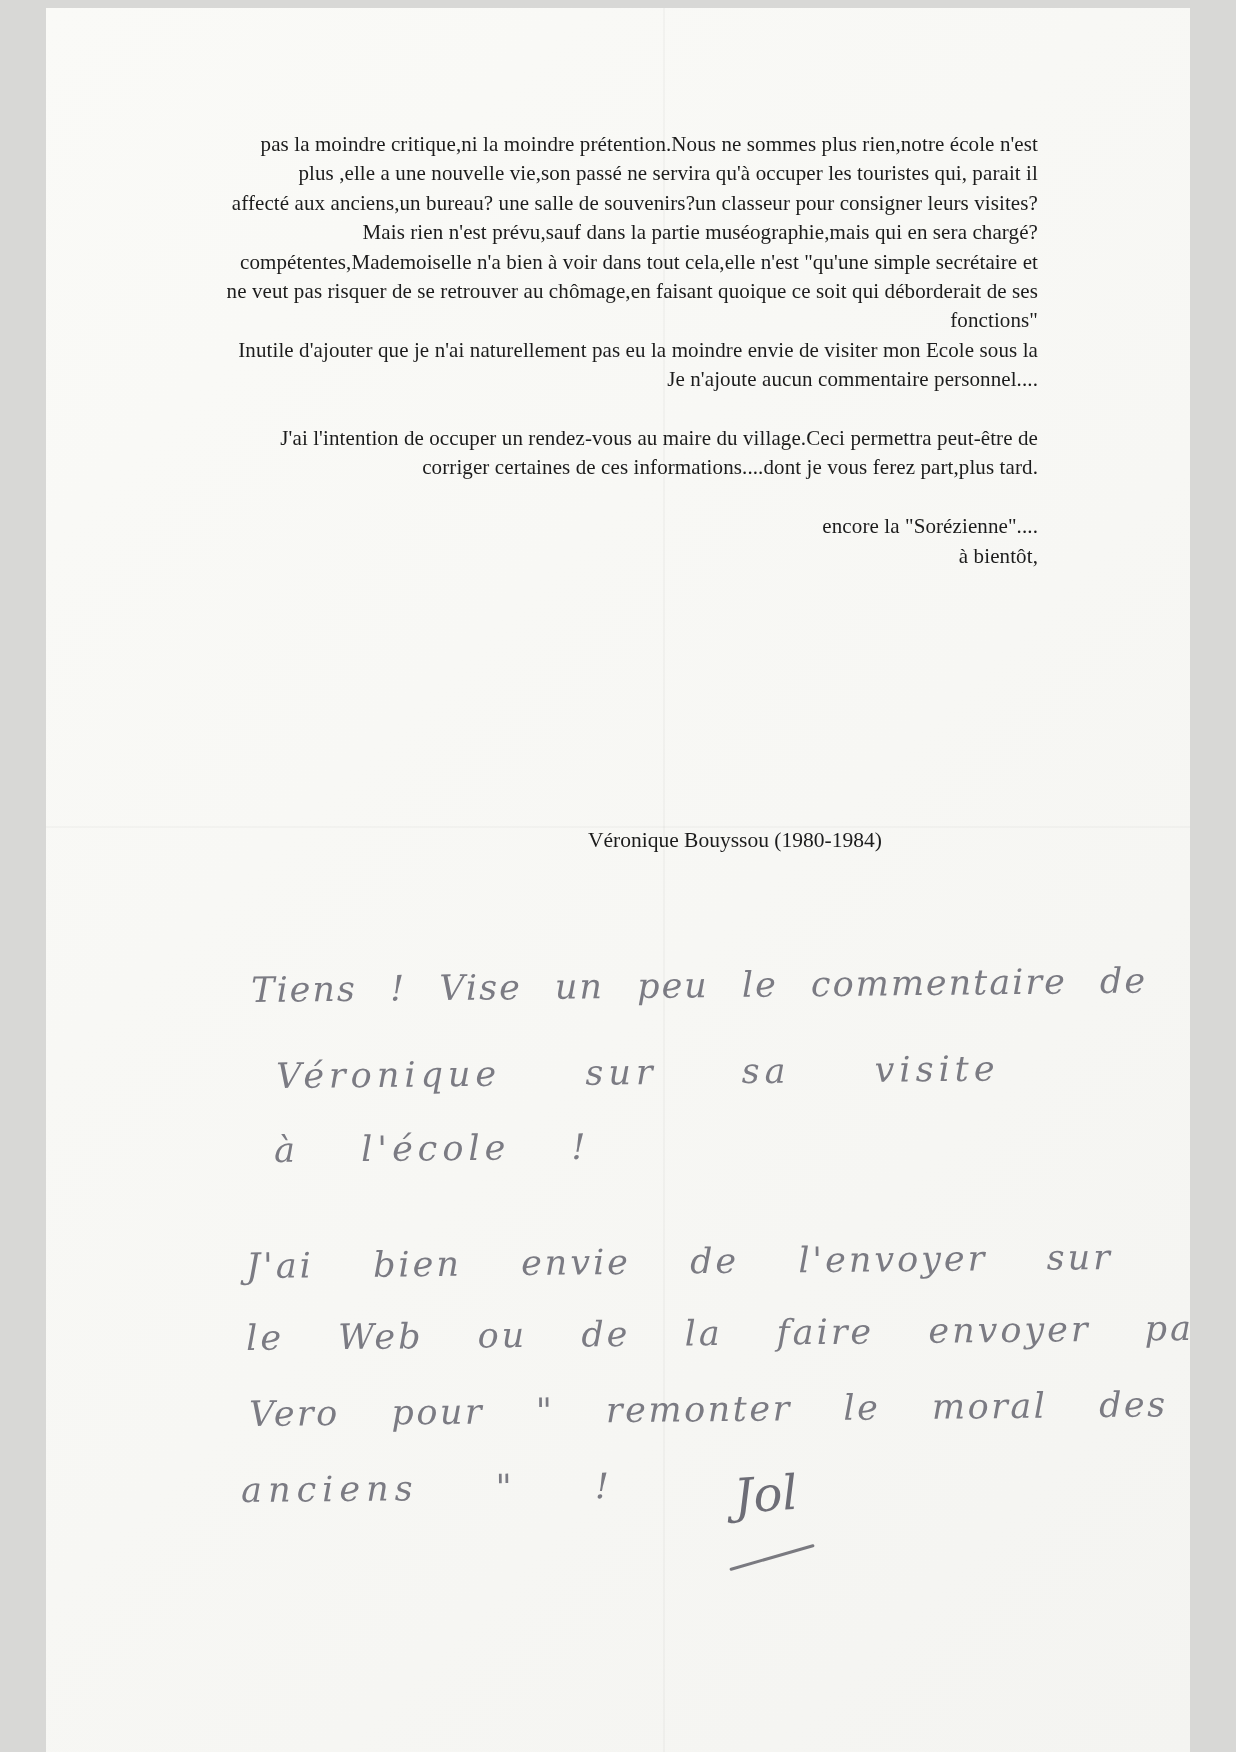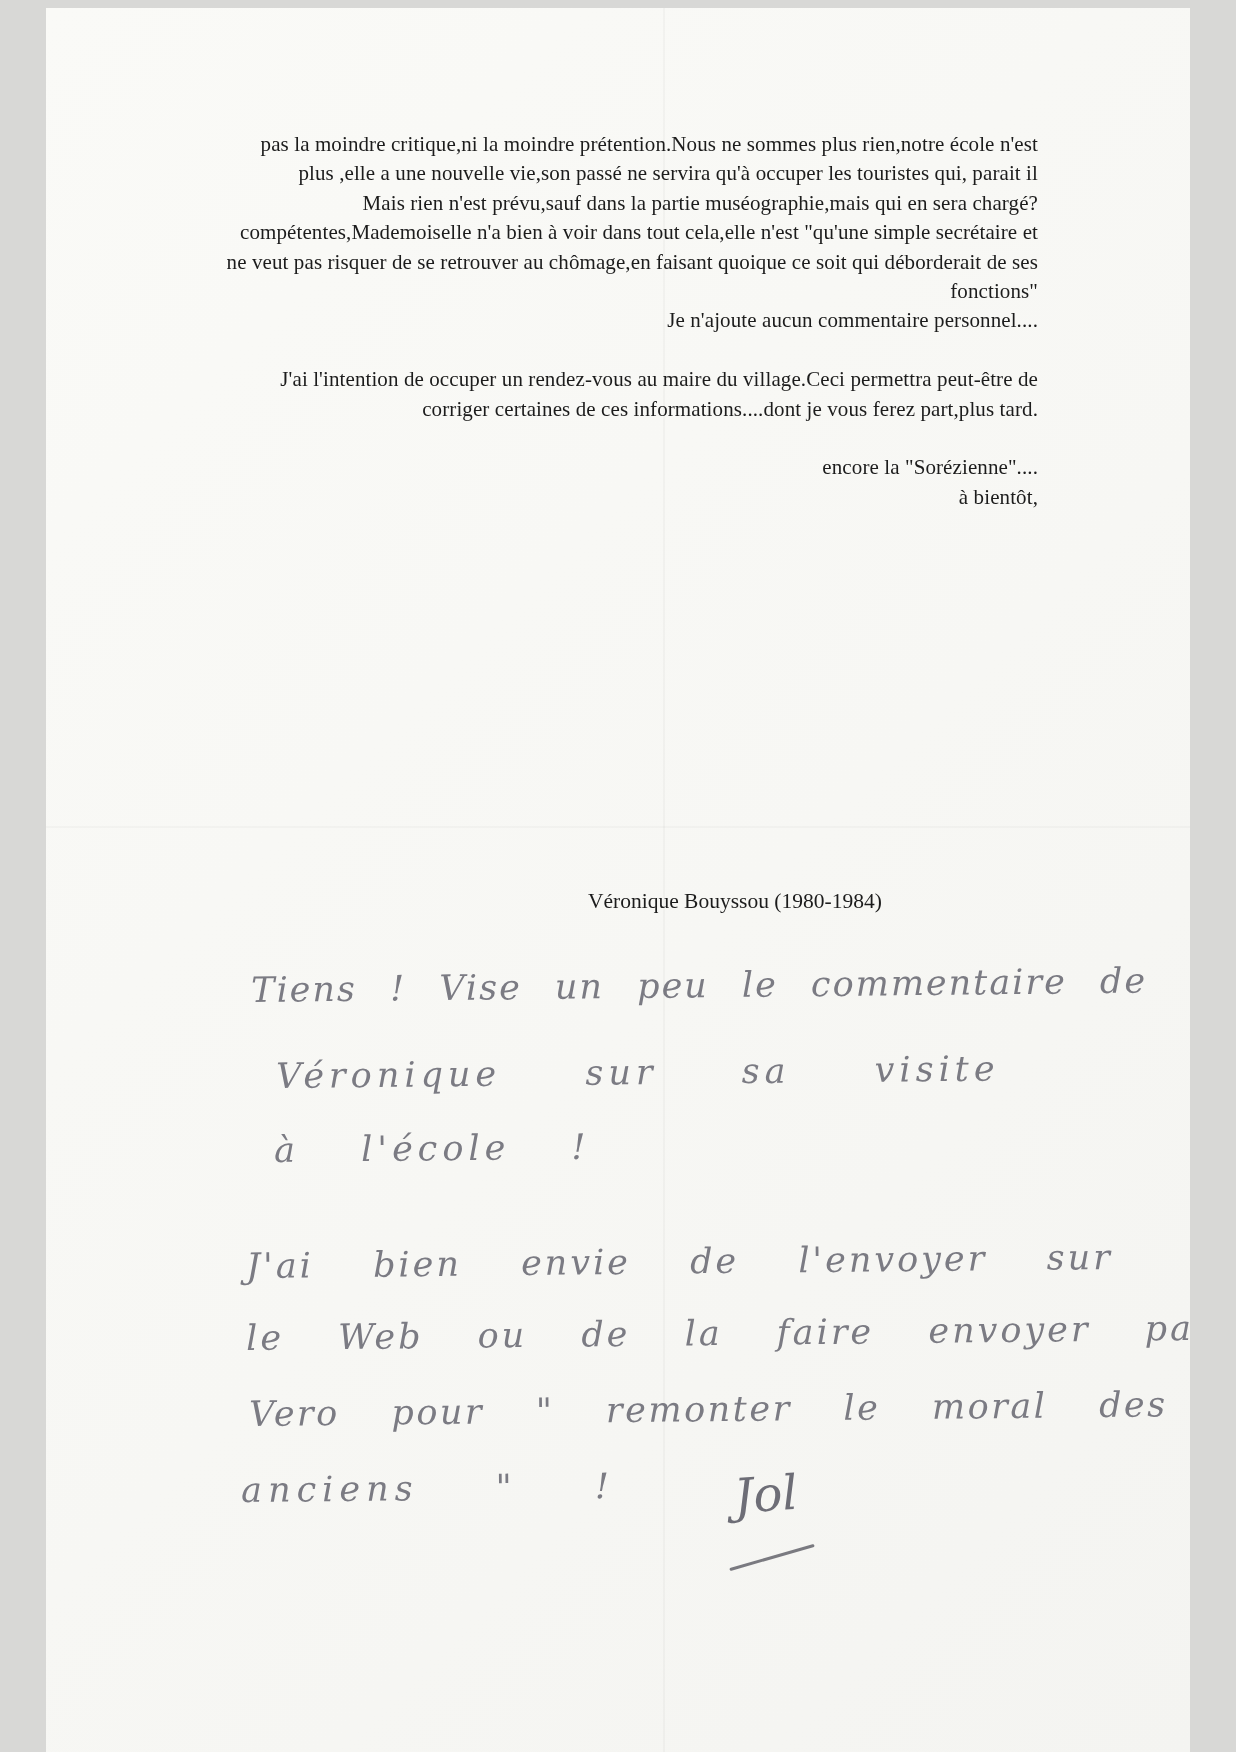--- a/index.html
+++ b/index.html
@@ -53,21 +53,21 @@
     line-height: 29.4px;
     letter-spacing: 0.1px;
   }
   .tline {
     min-height: 29.4px;
     white-space: pre-wrap;
   }
   .typed-signature {
     position: absolute;
     left: 542px;
-    top: 881px;
+    top: 820px;
     color: #1c1c1c;
     font-size: 21.5px;
     white-space: nowrap;
   }
   
   .hand {
     position: absolute;
     font-family: "DejaVu Serif", serif;
     font-style: italic;
     color: #71717a;
@@ -108,24 +108,26 @@
 <body>
 
 <div class="paper">
 
   <div class="crease-v"></div>
   <div class="crease-h"></div>
 
   <div class="typed">
     <div class="tline">pas la moindre critique,ni la moindre prétention.Nous ne sommes plus rien,notre école n'est</div>
     <div class="tline">plus ,elle a une nouvelle vie,son passé ne servira qu'à occuper les touristes qui, parait il</div>
+    <div class="tline">affecté aux anciens,un bureau? une salle de souvenirs?un classeur pour consigner leurs visites?</div>
     <div class="tline">Mais rien n'est prévu,sauf dans la partie muséographie,mais qui en sera chargé?</div>
     <div class="tline">compétentes,Mademoiselle n'a bien à voir dans tout cela,elle n'est "qu'une simple secrétaire et</div>
     <div class="tline">ne veut pas risquer de se retrouver au chômage,en faisant quoique ce soit qui déborderait de ses</div>
     <div class="tline">fonctions"</div>
+    <div class="tline">Inutile d'ajouter que je n'ai naturellement pas eu la moindre envie de visiter mon Ecole sous la</div>
     <div class="tline">Je n'ajoute aucun commentaire personnel....</div>
     <div class="tline"></div>
     <div class="tline">J'ai l'intention de occuper un rendez-vous au maire du village.Ceci permettra peut-être de</div>
     <div class="tline">corriger certaines de ces informations....dont je vous ferez part,plus tard.</div>
     <div class="tline"></div>
     <div class="tline">encore la "Sorézienne"....</div>
     <div class="tline"> à bientôt,</div>
   </div>
 
   <div class="typed-signature">Véronique Bouyssou (1980-1984)</div>

